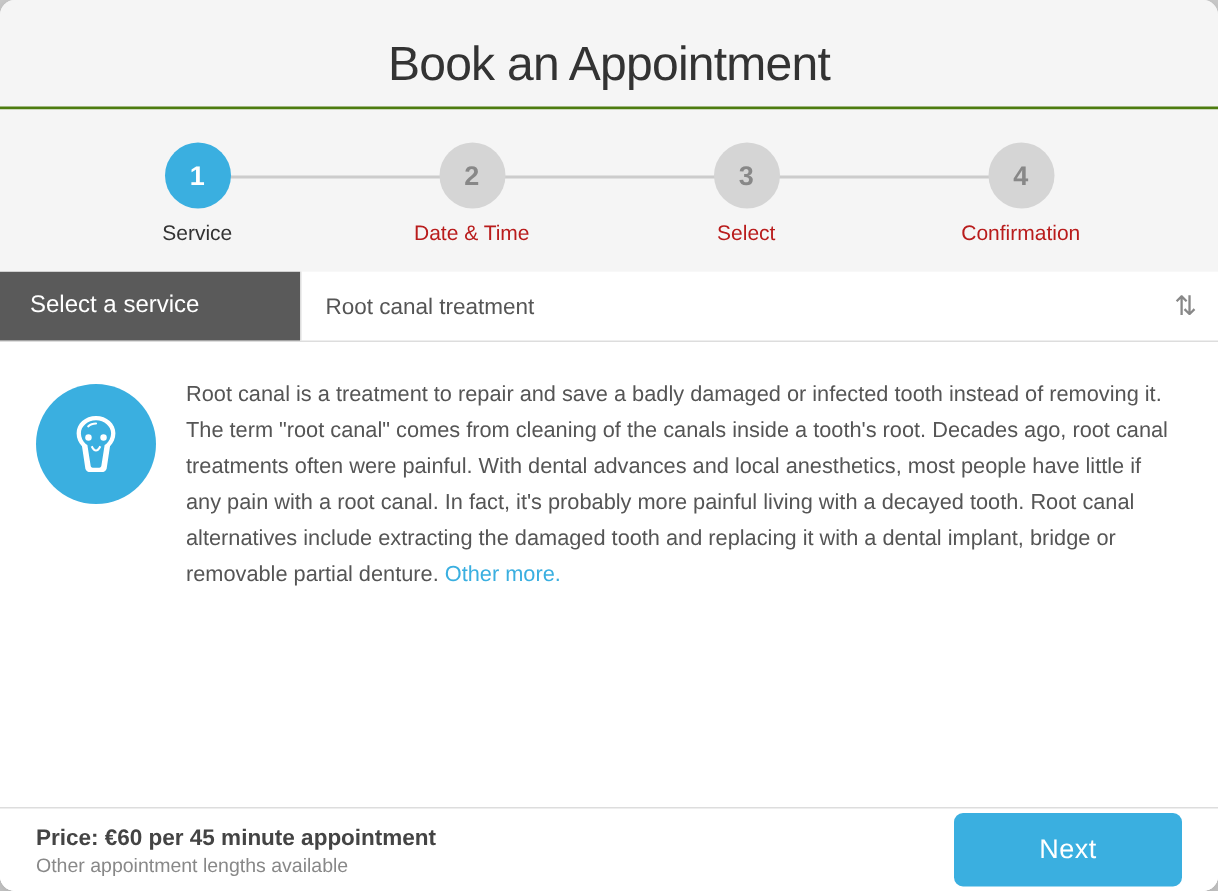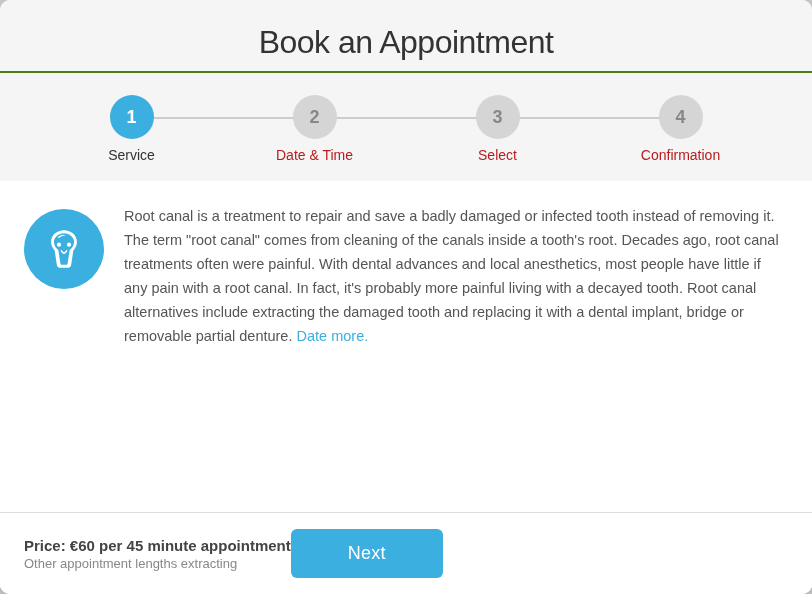--- a/index.html
+++ b/index.html
@@ -166,23 +166,24 @@
       color: #555;
       line-height: 1.65;
     }
     .learn-more {
       color: #3aafe0;
       text-decoration: none;
     }
     
     .footer {
       border-top: 1px solid #ddd;
-      padding: 16px 24px;
-      display: flex;
-      align-items: center;
+      padding: 3px 24px;
+      display: flex;
+      align-items: center;
+      justify-content: space-between;
       background: #fff;
     }
     .price-info .price-main {
       font-size: 15px;
       font-weight: 700;
       color: #444;
     }
     .price-info .price-sub {
       font-size: 13px;
       color: #888;
@@ -232,40 +233,53 @@
     <div class="stepper-item">
       <div class="step-circle inactive">
         <span>4</span>
       </div>
       <span class="step-label">Confirmation</span>
     </div>
   </div>
 
   <div class="content">
 
+    <div class="select-row">
+      <div class="select-label">Select a service</div>
+      <div class="select-wrapper">
+        <select class="service-select">
+          <option>Root canal treatment</option>
+          <option>Teeth cleaning</option>
+          <option>Tooth extraction</option>
+          <option>Dental filling</option>
+          <option>Teeth whitening</option>
+        </select>
+        <span class="select-arrow">⇅</span>
+      </div>
+    </div>
 
     <div class="service-info">
       <div class="service-icon">
 
         <svg viewBox="0 0 64 64">
           <path d="M32 6C22 6 14 13 14 22c0 5 2 9 5 12l3 20c0 2 2 4 4 4h12c2 0 4-2 4-4l3-20c3-3 5-7 5-12 0-9-8-16-18-16zm0 4c7.7 0 14 5.8 14 12 0 4-1.8 7.5-4.5 10l-1.5 1-3 19c0 1-0.9 2-2 2H29c-1.1 0-2-1-2-2l-3-19-1.5-1C19.8 29.5 18 26 18 22c0-6.2 6.3-12 14-12z"></path>
           <path d="M32 12c-3 0-6 1-8 3a1 1 0 001.4 1.4C27 14.8 29.4 14 32 14a1 1 0 000-2z"></path>
           <circle cx="25" cy="26" r="3"></circle>
           <circle cx="39" cy="26" r="3"></circle>
           <path d="M28 34c0 0 2 4 4 4s4-4 4-4" stroke="white" stroke-width="2" fill="none"></path>
         </svg>
       </div>
       <div class="service-description">
         <span>Root canal is a treatment to repair and save a badly damaged or infected tooth instead of removing it. The term "root canal" comes from cleaning of the canals inside a tooth's root. Decades ago, root canal treatments often were painful. With dental advances and local anesthetics, most people have little if any pain with a root canal. In fact, it's probably more painful living with a decayed tooth. Root canal alternatives include extracting the damaged tooth and replacing it with a dental implant, bridge or removable partial denture.</span>
-        <a class="learn-more" href="#">Date more.</a>
+        <a class="learn-more" href="#">Other more.</a>
       </div>
     </div>
 
     <div class="footer">
       <div class="price-info">
         <div class="price-main">Price: €60 per 45 minute appointment</div>
-        <div class="price-sub">Other appointment lengths extracting</div>
+        <div class="price-sub">Other appointment lengths available</div>
       </div>
       <button class="next-btn">Next</button>
     </div>
 
   </div>
 </div>
 
 </body></html>

